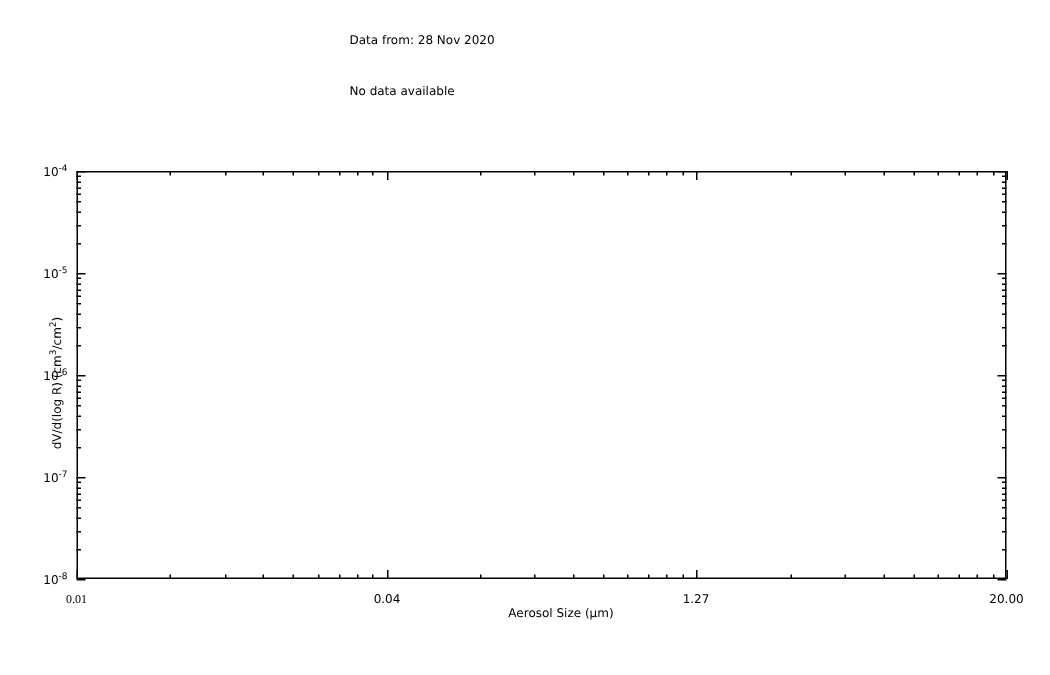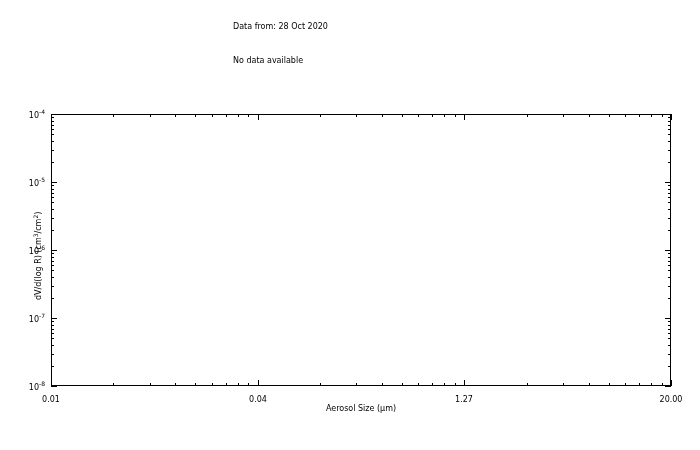--- a/index.html
+++ b/index.html
@@ -66,21 +66,21 @@
     text-align: right;
     transform: translateY(-50%);
   }
   .ylabel-t sup, .xlabel-t sup {
     font-size: 6px;
     vertical-align: super;
   }
 
   #x-axis-title {
     position: absolute;
-    left: 51px;
+    left: 64px;
     top: 404px;
     width: 620px;
     text-align: center;
     font-size: 8px;
   }
   #y-axis-title {
     position: absolute;
     left: -78px;
     top: 250px;
     width: 230px;
@@ -89,21 +89,21 @@
     transform: rotate(-90deg);
     transform-origin: center center;
   }
   .sup-small { font-size: 6px; vertical-align: super; }
 </style>
 </head>
 <body>
 
 <div id="page">
 
-  <div class="hdr" id="hdr-line2">Data from: 28 Oct 2020</div>
+  <div class="hdr" id="hdr-line2">Data from: 28 Nov 2020</div>
   <div class="hdr" id="hdr-nodata">No data available</div>
 
   <div id="plot-frame"></div>
 
   <div id="ticks-layer">
       <div class="tick xtick-major" style="left: 51px; top: 380px;"></div>
       <div class="tick xtick-major" style="left: 51px; top: 114px;"></div>
       <div class="tick xtick-major" style="left: 258px; top: 380px;"></div>
       <div class="tick xtick-major" style="left: 258px; top: 114px;"></div>
       <div class="tick xtick-major" style="left: 464px; top: 380px;"></div>
@@ -227,21 +227,21 @@
       <div class="tick ytick-minor" style="left: 51px; top: 129px;"></div>
       <div class="tick ytick-minor" style="left: 668px; top: 129px;"></div>
       <div class="tick ytick-minor" style="left: 51px; top: 125px;"></div>
       <div class="tick ytick-minor" style="left: 668px; top: 125px;"></div>
       <div class="tick ytick-minor" style="left: 51px; top: 121px;"></div>
       <div class="tick ytick-minor" style="left: 668px; top: 121px;"></div>
       <div class="tick ytick-minor" style="left: 51px; top: 117px;"></div>
       <div class="tick ytick-minor" style="left: 668px; top: 117px;"></div>
     </div>
   <div id="labels-layer">
-      <div class="xlabel-t" style="left: 51px; top: 395px;">0.01</div>
+      <div class="xlabel-t" style="left: 51px; top: 395px; font-family: Liberation Serif, serif;">0.01</div>
       <div class="xlabel-t" style="left: 258px; top: 395px;">0.04</div>
       <div class="xlabel-t" style="left: 464px; top: 395px;">1.27</div>
       <div class="xlabel-t" style="left: 671px; top: 395px;">20.00</div>
       <div class="ylabel-t" style="left: 5px; top: 386px; width: 40px;">10<sup>-8</sup></div>
       <div class="ylabel-t" style="left: 5px; top: 318px; width: 40px;">10<sup>-7</sup></div>
       <div class="ylabel-t" style="left: 5px; top: 250px; width: 40px;">10<sup>-6</sup></div>
       <div class="ylabel-t" style="left: 5px; top: 182px; width: 40px;">10<sup>-5</sup></div>
       <div class="ylabel-t" style="left: 5px; top: 114px; width: 40px;">10<sup>-4</sup></div>
     </div>
 

